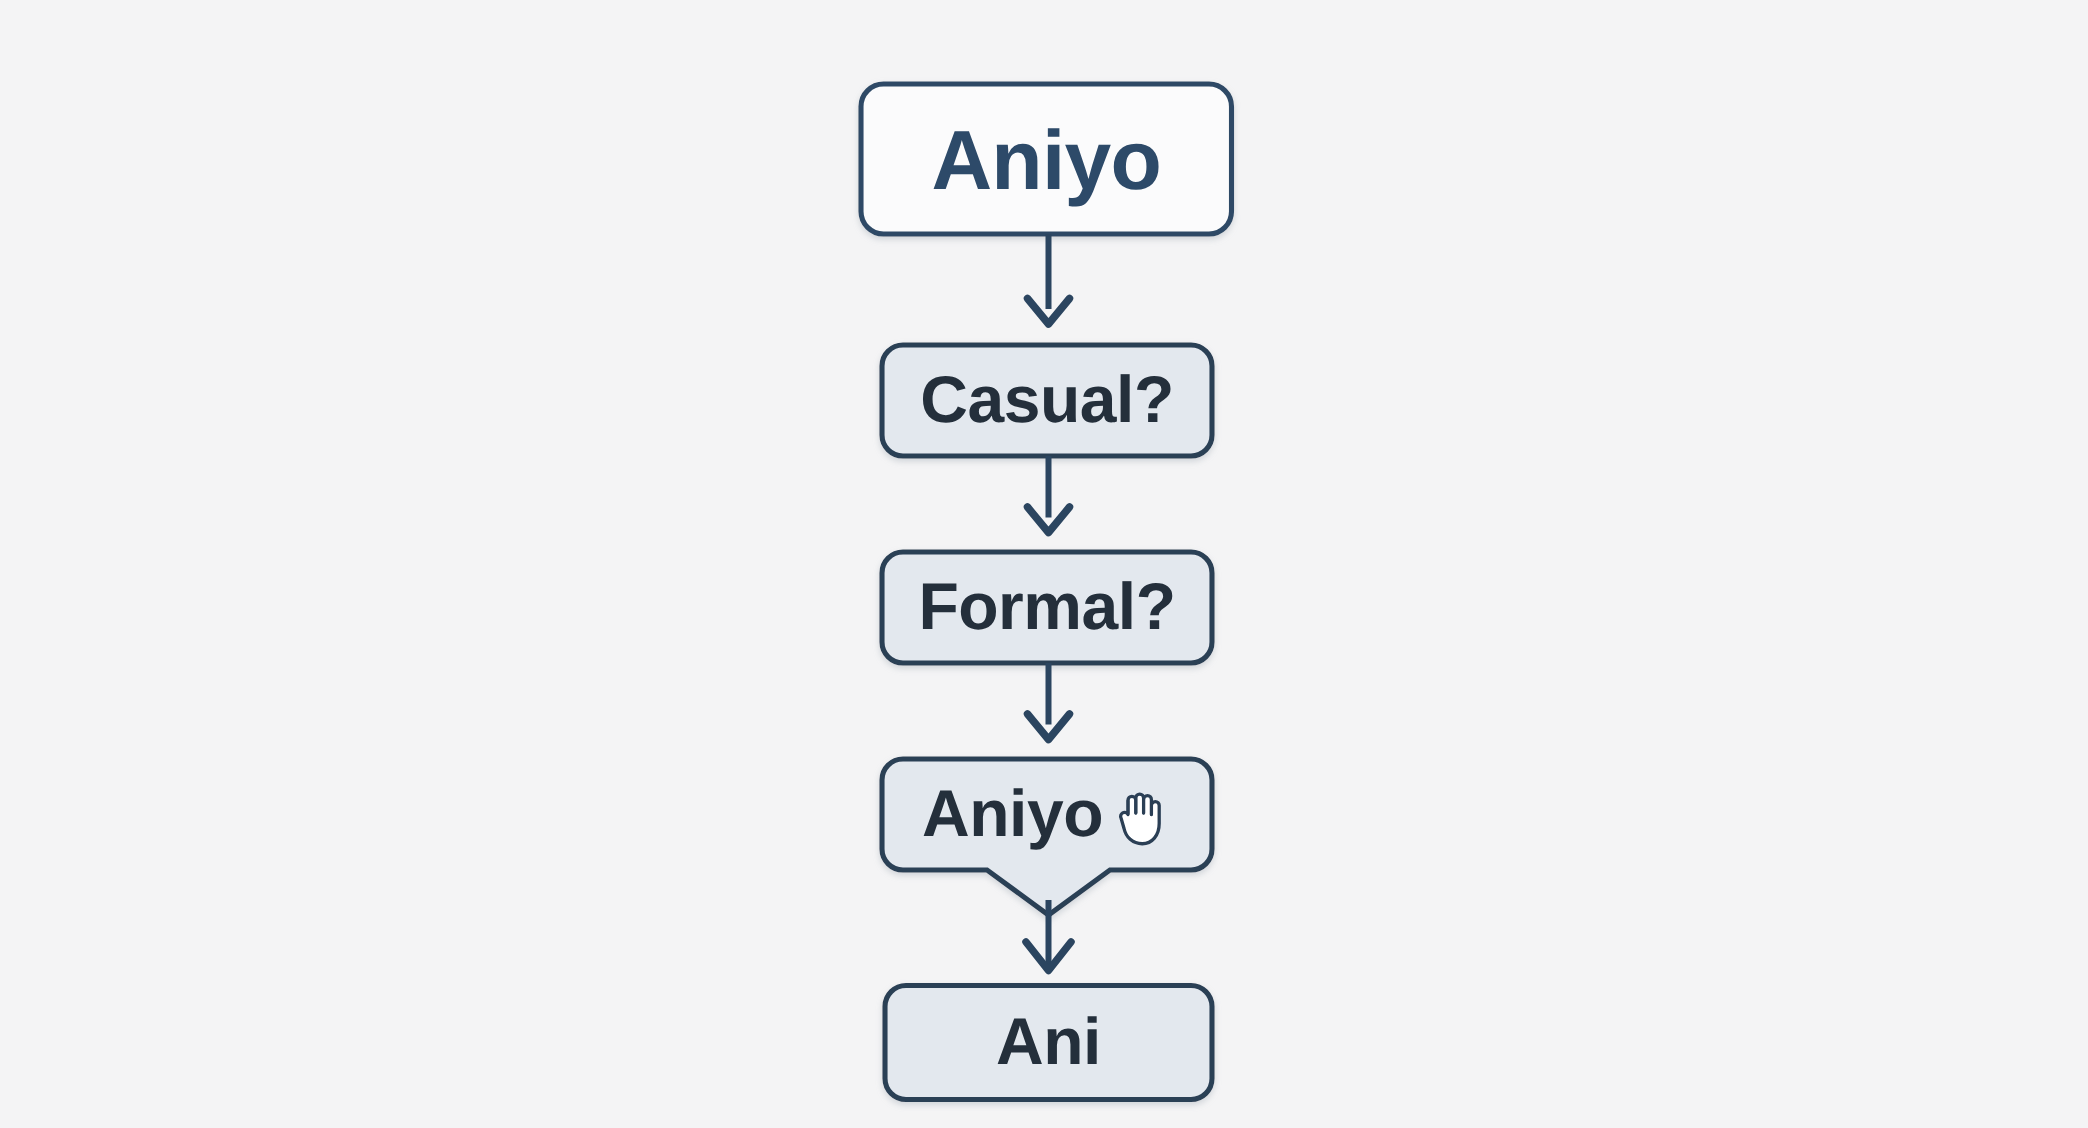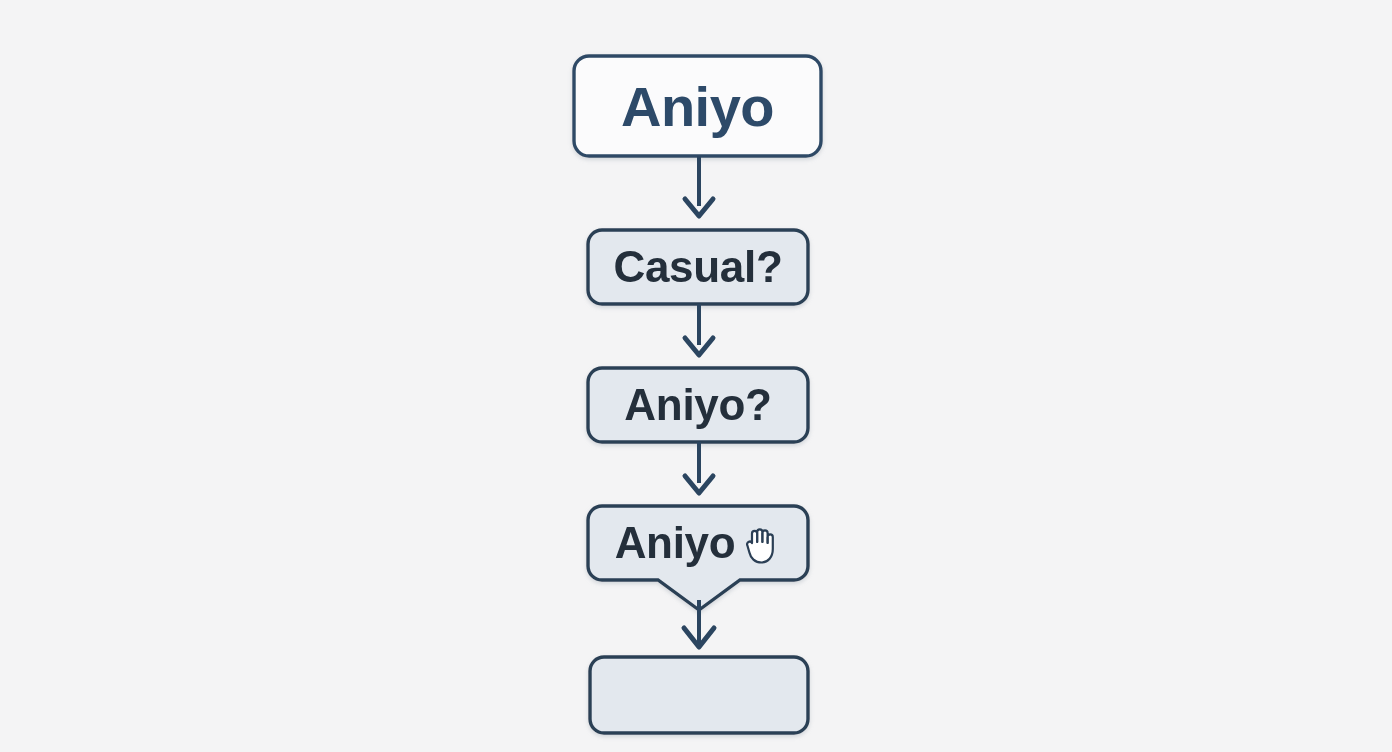--- a/index.html
+++ b/index.html
@@ -117,32 +117,33 @@
       <polyline points="684,628 699,647 714,628" fill="none" stroke="#2b4560" stroke-width="5" stroke-linecap="round" stroke-linejoin="round"></polyline>
     </g>
 
     <rect x="590" y="657" width="218" height="76" rx="14" ry="14" fill="#e3e8ee" stroke="#2b3f55" stroke-width="3.4" filter="url(#softShadow)"></rect>
   </svg>
 
   <div class="node-label lbl-root" style="left:574px; top:56px; width:247px; height:100px;">Aniyo</div>
 
   <div class="node-label lbl-step" style="left:588px; top:230px; width:220px; height:74px;">Casual?</div>
 
-  <div class="node-label lbl-step" style="left:588px; top:368px; width:220px; height:74px;">Aniyo?</div>
+  <div class="node-label lbl-step" style="left:588px; top:368px; width:220px; height:74px;">Formal?</div>
 
   <div class="node-label lbl-step" style="left:588px; top:506px; width:220px; height:74px;">
     <span>Aniyo</span>
     <span class="hand-icon">
       <svg viewBox="0 0 40 42" width="40" height="42" aria-hidden="true">
         <path d="M11 19 L11 9.5 A2.6 2.6 0 0 1 16.2 9.5 L16.2 18
                  L16.2 8 A2.6 2.6 0 0 1 21.4 8 L21.4 18
                  L21.4 9 A2.6 2.6 0 0 1 26.6 9 L26.6 19
                  L26.6 13 A2.6 2.6 0 0 1 31.8 13 L31.8 25
                  C31.8 33 27 38.5 20.5 38.5
                  C14 38.5 9.6 34 8.4 28.5
                  L6.4 21.5 A2.5 2.5 0 0 1 11 19 Z" fill="#ffffff" stroke="#2b3f55" stroke-width="2.2" stroke-linejoin="round" stroke-linecap="round"></path>
         <path d="M11 9.8 L11 18.5 M16.2 8.4 L16.2 18 M21.4 9.2 L21.4 18 M26.6 13.4 L26.6 19" fill="none" stroke="#2b3f55" stroke-width="1.9" stroke-linecap="round"></path>
       </svg>
     </span>
   </div>
 
+  <div class="node-label lbl-final" style="left:590px; top:657px; width:218px; height:76px;">Ani</div>
 
 </div>
 
 </body></html>

